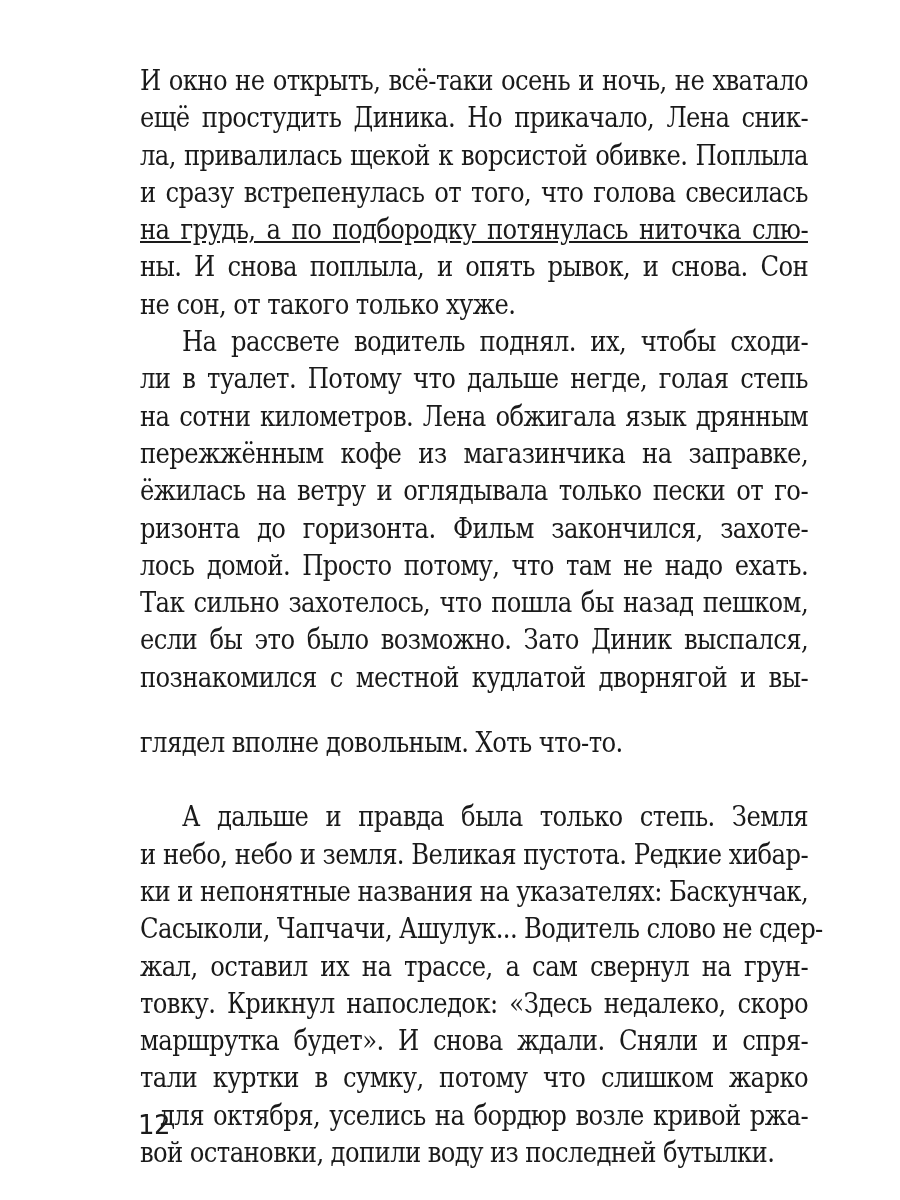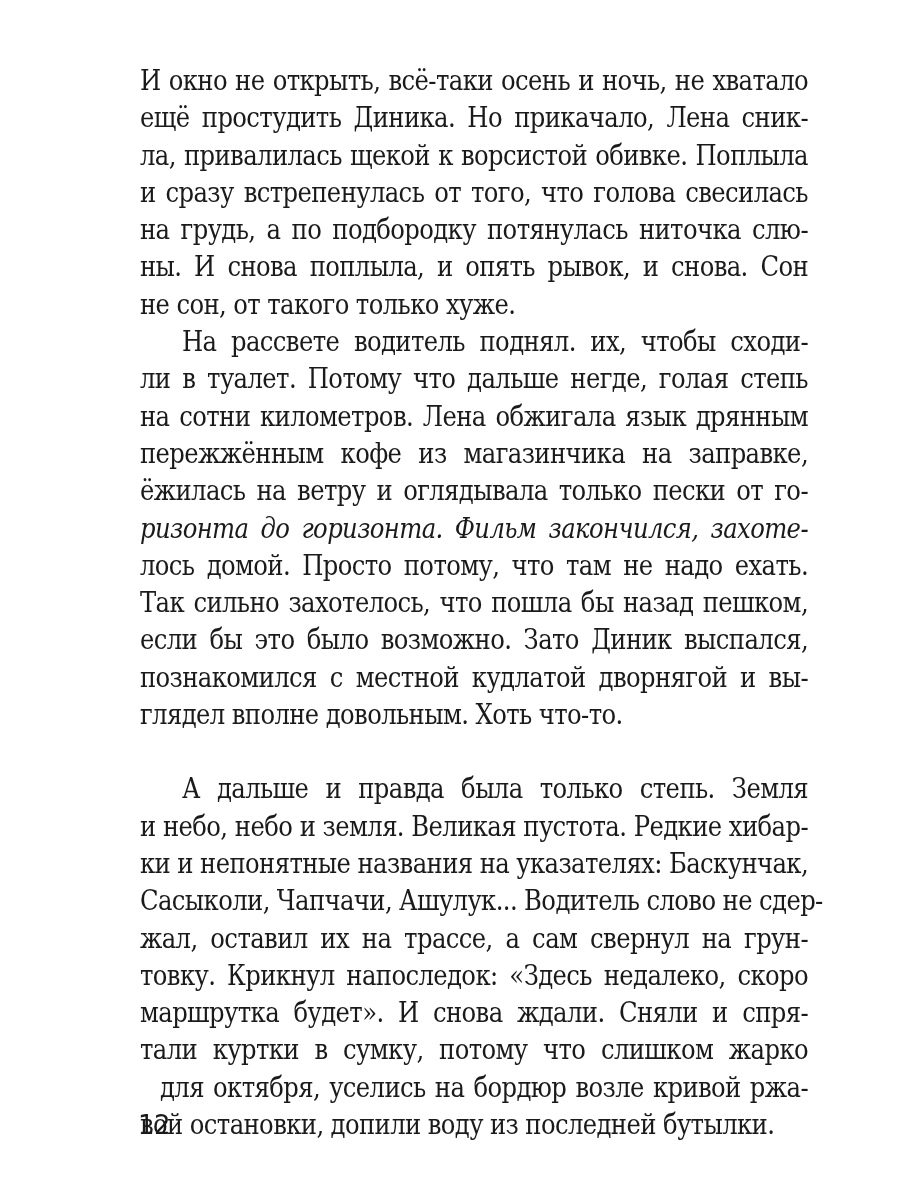--- a/index.html
+++ b/index.html
@@ -58,37 +58,37 @@
 </head>
 <body>
 
 <div class="page">
 
   <div class="para">
     <span class="line" style="white-space: nowrap;">И окно не открыть, всё-таки осень и ночь, не хватало</span>
     <span class="line" style="white-space: nowrap;">ещё простудить Диника. Но прикачало, Лена сник-</span>
     <span class="line" style="white-space: nowrap;">ла, привалилась щекой к ворсистой обивке. Поплыла</span>
     <span class="line" style="white-space: nowrap;">и сразу встрепенулась от того, что голова свесилась</span>
-    <span class="line" style="white-space: nowrap;">на грудь, а по подбородку потянулась ниточка слю-</span>
+    <span class="line" style="white-space: nowrap; text-decoration: underline;">на грудь, а по подбородку потянулась ниточка слю-</span>
     <span class="line" style="white-space: nowrap;">ны. И снова поплыла, и опять рывок, и снова. Сон</span>
     <span class="line last" style="white-space: nowrap;">не сон, от такого только хуже.</span>
   </div>
 
   <div class="para">
     <span class="line indent" style="white-space: nowrap;">На рассвете водитель поднял. их, чтобы сходи-</span>
     <span class="line" style="white-space: nowrap;">ли в туалет. Потому что дальше негде, голая степь</span>
     <span class="line" style="white-space: nowrap;">на сотни километров. Лена обжигала язык дрянным</span>
     <span class="line" style="white-space: nowrap;">пережжённым кофе из магазинчика на заправке,</span>
     <span class="line" style="white-space: nowrap;">ёжилась на ветру и оглядывала только пески от го-</span>
-    <span class="line" style="white-space: nowrap; font-style: italic;">ризонта до горизонта. Фильм закончился, захоте-</span>
+    <span class="line" style="white-space: nowrap;">ризонта до горизонта. Фильм закончился, захоте-</span>
     <span class="line" style="white-space: nowrap;">лось домой. Просто потому, что там не надо ехать.</span>
     <span class="line" style="white-space: nowrap;">Так сильно захотелось, что пошла бы назад пешком,</span>
     <span class="line" style="white-space: nowrap;">если бы это было возможно. Зато Диник выспался,</span>
     <span class="line" style="white-space: nowrap;">познакомился с местной кудлатой дворнягой и вы-</span>
-    <span class="line last" style="white-space: nowrap;">глядел вполне довольным. Хоть что-то.</span>
+    <span class="line last" style="white-space: nowrap; margin-top: 28px;">глядел вполне довольным. Хоть что-то.</span>
   </div>
 
   <div class="gap"></div>
 
   <div class="para">
     <span class="line indent" style="white-space: nowrap;">А дальше и правда была только степь. Земля</span>
     <span class="line" style="white-space: nowrap;">и небо, небо и земля. Великая пустота. Редкие хибар-</span>
     <span class="line" style="white-space: nowrap;">ки и непонятные названия на указателях: Баскунчак,</span>
     <span class="line" style="white-space: nowrap;">Сасыколи, Чапчачи, Ашулук... Водитель слово не сдер-</span>
     <span class="line" style="white-space: nowrap;">жал, оставил их на трассе, а сам свернул на грун-</span>

